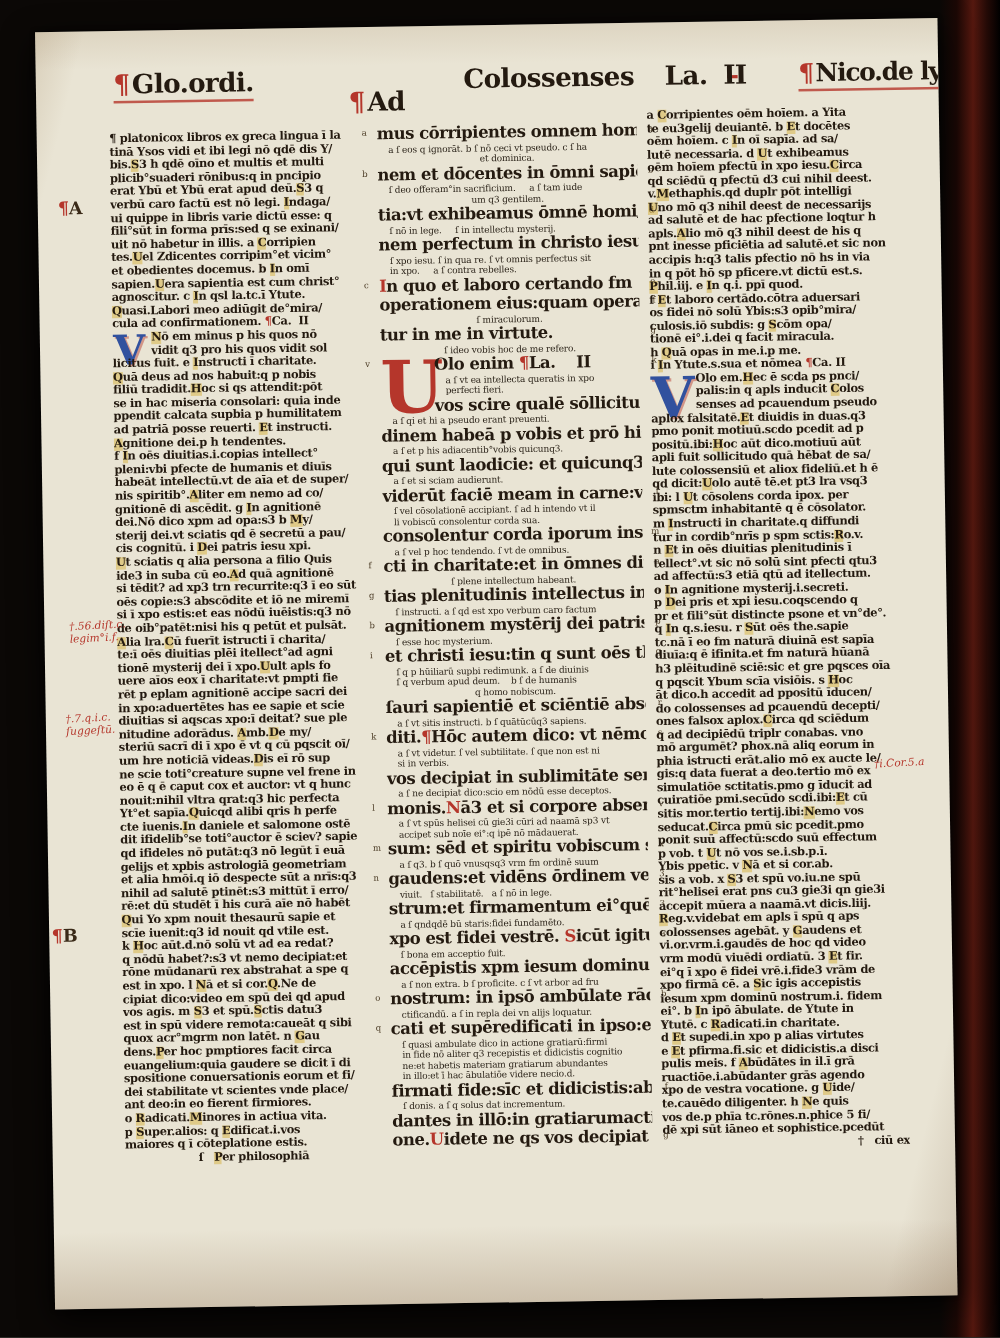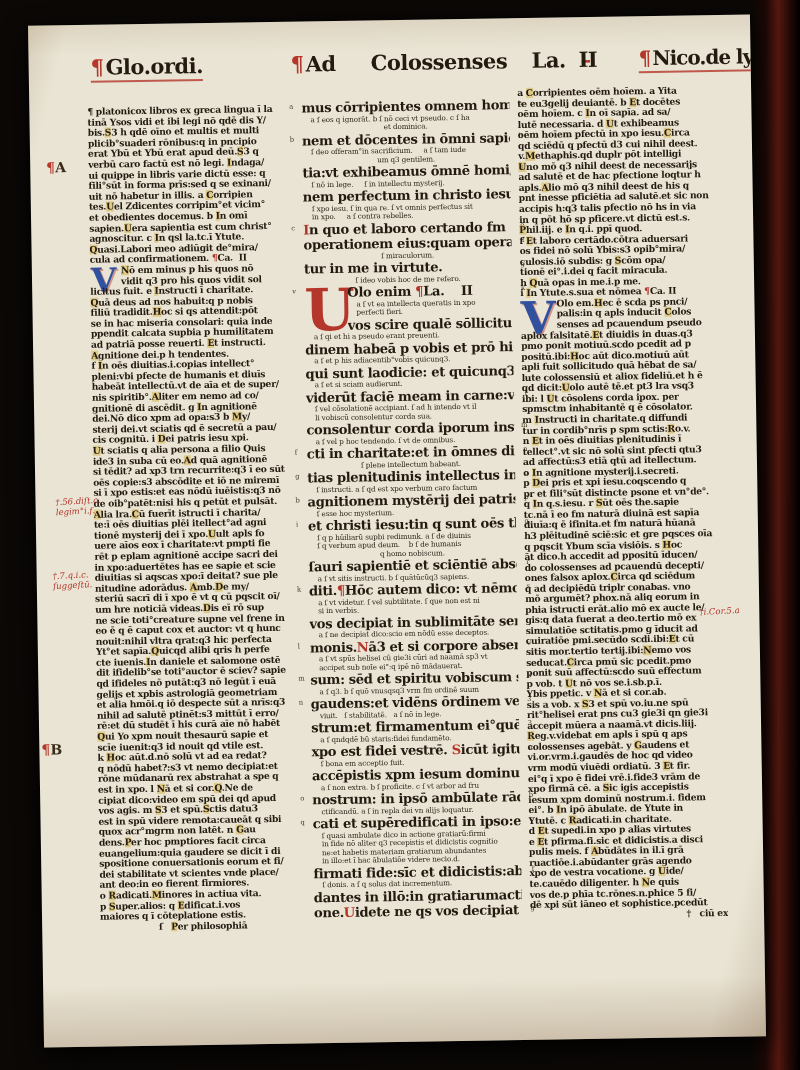--- a/index.html
+++ b/index.html
@@ -42,21 +42,21 @@
   .note.mark{color:#3a2a18;font-size:14px;font-weight:bold;}
 </style>
 </head>
 <body>
 
 <div class="photo">
   <div class="film-edge"></div>
   <div class="page" id="pg">
     <div class="hdr" id="hdr">
         <span class="hseg u" style="left: 4px;"><span class="r pil">¶</span>Glo.ordi.</span>
-        <span class="hseg" style="left: 204px;"><span class="r pil">¶</span>Ad</span>
+        <span class="hseg" style="left: 192px; margin-top: 17px;"><span class="r pil">¶</span>Ad</span>
         <span class="hseg" style="left: 284px;">Colossenses</span>
         <span class="hseg" style="left: 445px;">La.</span>
         <span class="hseg r" style="left: 494px;">–</span>
         <span class="hseg" style="left: 492px;">II</span>
         <span class="hseg u cond" style="left: 552px;"><span class="r pil">¶</span>Nico.de lyra</span>
       </div>
     <div class="col" id="colL" style="left:58px;top:82px;width:206px;">
         <div class="lnw">
           <div class="ln g">¶ platonicox libros ex greca lingua ī la</div>
         </div>

